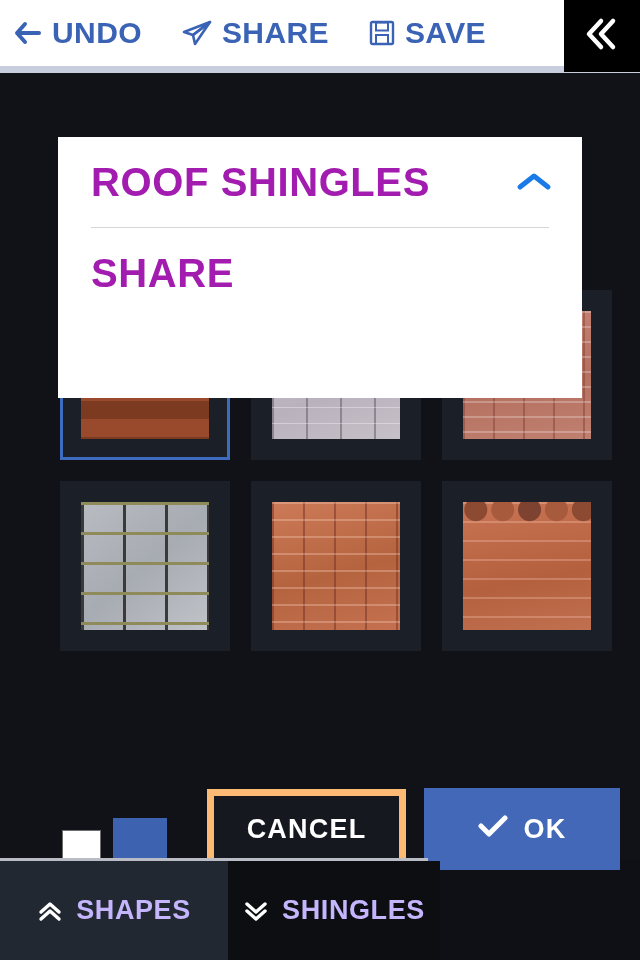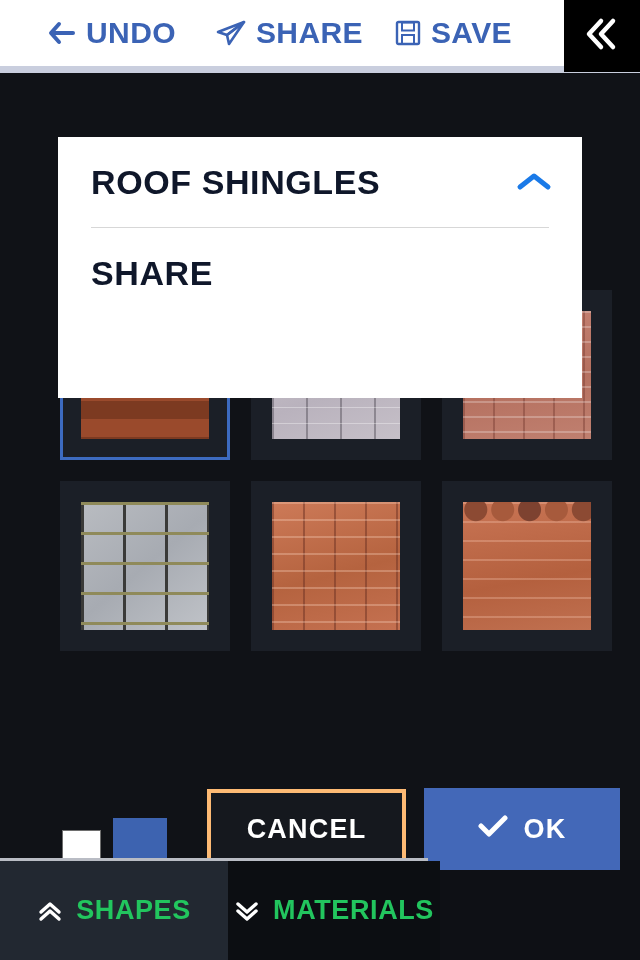--- a/index.html
+++ b/index.html
@@ -7,33 +7,33 @@
     width: 640px; height: 960px;
     background: #0e1015;
     font-family: "Liberation Sans", sans-serif;
     overflow: hidden;
   }
   #app { position: relative; width: 640px; height: 960px; background: #0e1015; }
 
   
   .topbar {
     position: absolute; left: 0; top: 0; width: 640px; height: 66px;
-    background: #ffffff; display: flex; align-items: center; padding-left: 34px;
+    background: #ffffff; display: flex; align-items: center;
   }
   .topbar-strip {
     position: absolute; left: 0; top: 66px; width: 640px; height: 7px;
     background: #c9cede;
   }
   .tb-item {
     display: flex; align-items: center; gap: 10px;
     color: #3b63b5; font-size: 30px; font-weight: bold; letter-spacing: .4px;
   }
   .tb-item:nth-child(1) { margin-left: 14px; }
   .tb-item:nth-child(2) { margin-left: 40px; }
-  .tb-item:nth-child(3) { margin-left: 32px; text-align: center; }
+  .tb-item:nth-child(3) { margin-left: 40px; text-align: center; }
   .tb-ico { display: flex; align-items: center; justify-content: center; }
   .tb-ico svg { display: block; }
 
   .collapse-btn {
     position: absolute; right: 0; top: 0; width: 76px; height: 72px;
     background: #000000; display: flex; align-items: center; justify-content: center;
   }
 
   
   .panel {
@@ -102,52 +102,52 @@
 
   
   .dropdown {
     position: absolute; left: 58px; top: 137px; width: 524px; height: 261px;
     background: #ffffff; z-index: 20;
   }
   .dd-row {
     height: 90px; display: flex; align-items: center; padding: 0 28px 0 33px;
   }
   .dd-label {
-    color: #0f172a; font-size: 34px; font-weight: bold; letter-spacing: .6px; flex: 1;
+    color: #a21caf; font-size: 40px; font-weight: bold; letter-spacing: .6px; flex: 1;
   }
   .dd-divider { height: 1px; background: #d7d7d7; margin: 0 33px; }
   .dd-chevron { width: 40px; display: flex; align-items: center; justify-content: center; }
 
   
   .swatches { position: absolute; left: 62px; top: 745px; display: flex; align-items: flex-end; }
   .sw-white { width: 39px; height: 37px; background: #ffffff; border: 1px solid #6e6e6e; }
   .sw-blue  { width: 54px; height: 49px; background: #3d63b0; margin-left: 12px; }
 
   .btn-cancel {
     position: absolute; left: 207px; top: 716px; width: 199px; height: 80px;
-    background: #15181e; border: 4px solid #fdba74;
+    background: #15181e; border: 7px solid #fdba74;
     color: #ffffff; font-size: 27px; font-weight: bold; letter-spacing: 1.2px;
     display: flex; align-items: center; justify-content: center;
   }
   .btn-ok {
     position: absolute; left: 424px; top: 715px; width: 196px; height: 82px;
     background: #4368b8; color: #ffffff;
     font-size: 27px; font-weight: bold; letter-spacing: 1.2px;
     display: flex; align-items: center; justify-content: center; gap: 16px;
   }
 
   
   .tab-divider {
     position: absolute; left: 0; top: 858px; width: 428px; height: 3px;
     background: #b9bcc4;
   }
   .tabbar { position: absolute; left: 0; top: 861px; width: 640px; height: 99px; display: flex; }
   .tab {
     display: flex; align-items: center; justify-content: center; gap: 13px;
-    color: #22c55e; font-size: 27px; font-weight: bold; letter-spacing: .6px;
+    color: #c4b5fd; font-size: 27px; font-weight: bold; letter-spacing: .6px;
     background: #222831; height: 99px;
   }
   .tab-shapes { width: 228px; }
   .tab-colors { width: 200px; }
   .tab-materials { width: 212px; background: #0c0e12; }
   .tab svg { display: block; }
 </style>
 </head>
 <body>
 
@@ -269,17 +269,17 @@
     </div>
 
 
     <div class="tab tab-materials">
       <span>
         <svg width="26" height="26" viewBox="0 0 26 26">
           <path d="M4 6 L13 14 L22 6" fill="none" stroke="#ffffff" stroke-width="3.4" stroke-linecap="round" stroke-linejoin="round"></path>
           <path d="M4 13 L13 21 L22 13" fill="none" stroke="#ffffff" stroke-width="3.4" stroke-linecap="round" stroke-linejoin="round"></path>
         </svg>
       </span>
-      <span>MATERIALS</span>
+      <span>SHINGLES</span>
     </div>
   </div>
 
 </div>
 
 </body></html>

